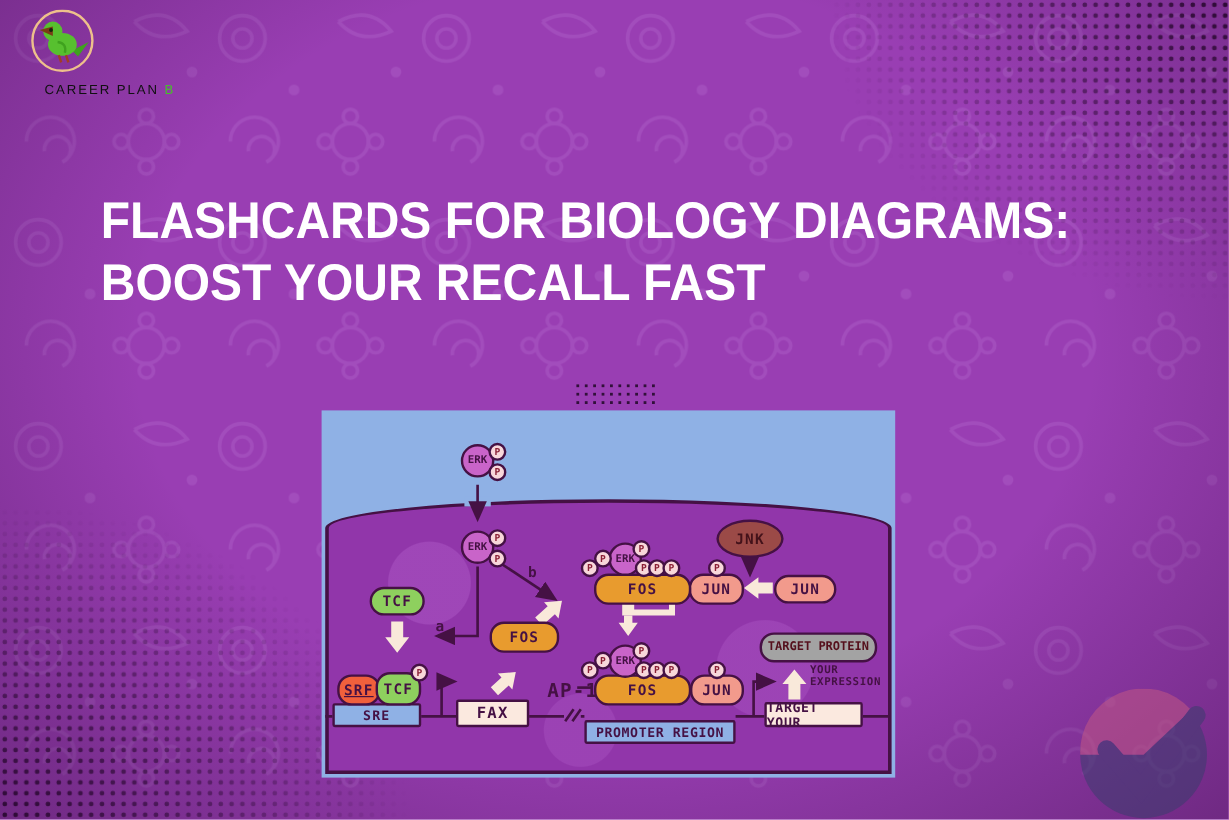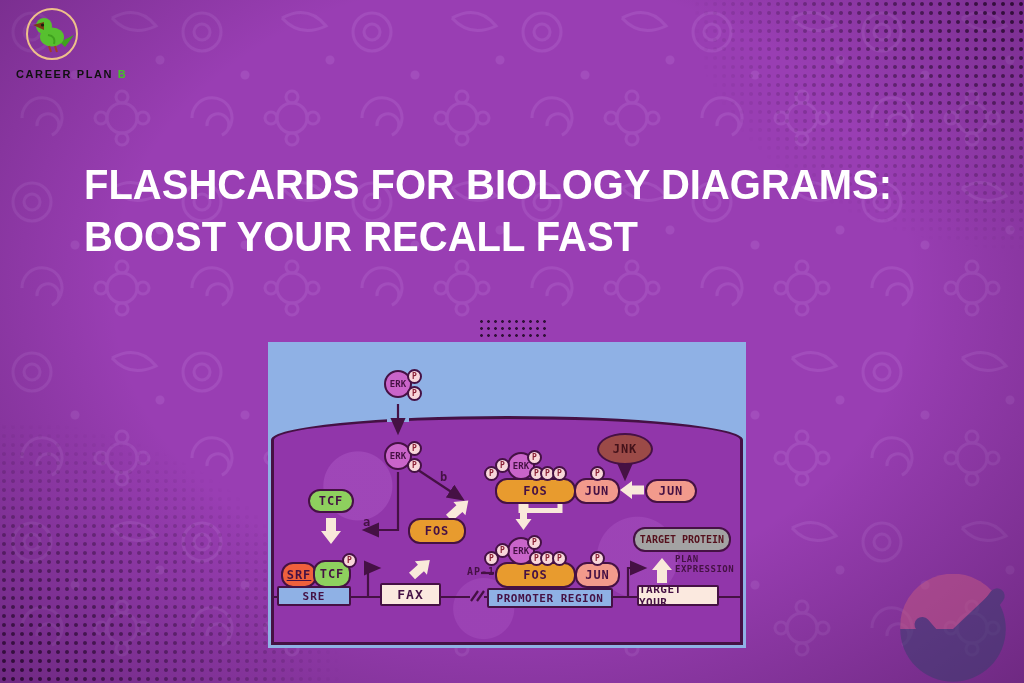--- a/index.html
+++ b/index.html
@@ -4,21 +4,21 @@
 <style>
   html,body{margin:0;padding:0;}
   body{width:1024px;height:683px;overflow:hidden;font-family:"Liberation Sans",sans-serif;}
   .abs{position:absolute;}
   #page{position:relative;width:1024px;height:683px;background:#993eb3;overflow:hidden;}
   #bg-svg{position:absolute;left:0;top:0;z-index:0;}
   #vignette{position:absolute;left:0;top:0;width:1024px;height:683px;z-index:1;pointer-events:none;
     background:radial-gradient(ellipse at 50% 42%, rgba(0,0,0,0) 55%, rgba(43,7,51,0.38) 100%);}
   
   #brand{position:absolute;left:16px;top:8px;z-index:3;width:130px;}
-  #brand-text{margin-top:-2px;font-weight:bold;font-size:11px;letter-spacing:1.6px;color:#101010;}
+  #brand-text{margin-top:-2px;font-weight:normal;font-size:11px;letter-spacing:1.6px;color:#101010;text-align:right;}
   #brand-text .accent{color:#46c12a;}
   
   #title{position:absolute;left:84px;top:158px;z-index:3;color:#ffffff;font-weight:bold;
     font-size:43px;line-height:1.22;letter-spacing:0px;transform:scaleX(.93);transform-origin:left top;white-space:nowrap;}
   
   .dotgrid{position:absolute;z-index:2;background-image:radial-gradient(circle,#31103a 1.3px,transparent 1.5px);background-size:7px 7px;}
   
   #diagram{position:absolute;left:268px;top:342px;width:478px;height:306px;background:#8fb1e5;overflow:hidden;z-index:2;}
   #nucleus{position:absolute;left:3px;right:3px;top:74px;bottom:3px;background:#9136aa;
     border:3px solid #451144;border-radius:50% 50% 0 0 / 24px 24px 0 0;z-index:1;
@@ -182,37 +182,37 @@
     <div class="abs pcirc node" style="left:227px;top:116px;">P</div>
     <div class="abs pcirc node" style="left:259px;top:108px;">P</div>
     <div class="abs pcirc node" style="left:261px;top:124px;">P</div>
     <div class="abs pcirc node" style="left:272px;top:124px;">P</div>
     <div class="abs pcirc node" style="left:284px;top:124px;">P</div>
     <div class="abs pcirc node" style="left:322px;top:124px;">P</div>
 
     <div class="abs node" style="left:329px;top:91px;width:56px;height:32px;background:#9b4a47;border-radius:50%;color:#43121a;text-align:center;">JNK</div>
     <div class="abs node pill" style="left:377px;top:137px;width:52px;height:24px;background:#f29a8c;">JUN</div>
 
-    <div class="abs node rbox" style="left:219px;top:246px;width:126px;height:20px;background:#8fb1e5;font-size:11px;letter-spacing:.5px;">PROMOTER REGION</div>
+    <div class="abs node rbox" style="left:219px;top:258px;width:126px;height:20px;background:#8fb1e5;font-size:11px;letter-spacing:.5px;">PROMOTER REGION</div>
     <div class="abs node pill" style="left:307px;top:220px;width:45px;height:26px;background:#f29a8c;">JUN</div>
     <div class="abs node pill" style="left:227px;top:220px;width:81px;height:26px;background:#e89b2e;z-index:5;">FOS</div>
     <div class="abs erk node" style="left:239px;top:195px;">ERK</div>
     <div class="abs pcirc node" style="left:216px;top:209px;">P</div>
     <div class="abs pcirc node" style="left:227px;top:201px;">P</div>
     <div class="abs pcirc node" style="left:259px;top:193px;">P</div>
     <div class="abs pcirc node" style="left:261px;top:209px;">P</div>
     <div class="abs pcirc node" style="left:272px;top:209px;">P</div>
     <div class="abs pcirc node" style="left:284px;top:209px;">P</div>
     <div class="abs pcirc node" style="left:322px;top:209px;">P</div>
-    <div class="abs dtext" style="left:199px;top:224px;font-size:10px;letter-spacing:1px;">AP-1</div>
+    <div class="abs dtext" style="left:188px;top:224px;font-size:16px;letter-spacing:1px;">AP-1</div>
 
     <div class="abs node pill" style="left:365px;top:185px;width:98px;height:25px;background:#a3a3a3;color:#55101c;font-size:10px;letter-spacing:0;">TARGET PROTEIN</div>
     <div class="abs node rbox" style="left:369px;top:243px;width:82px;height:21px;background:#fbe9df;font-size:11px;letter-spacing:.5px;">TARGET YOUR</div>
     <div class="abs dtext" style="left:407px;top:212px;font-size:9px;line-height:10px;letter-spacing:.5px;">
-      <div>PLAN</div>
+      <div>YOUR</div>
       <div>EXPRESSION</div>
     </div>
   </div>
 
   <svg id="watermark" width="110" height="110" viewBox="0 0 100 100">
     <circle cx="50" cy="50" r="48" fill="#343e6b"></circle>
     <path d="M50,50 L2,50 A48,48 0 0 1 86,16 Z" fill="#c75a82"></path>
     <path d="M22,46 L48,76 L90,20" stroke="#343e6b" stroke-width="14" fill="none" stroke-linecap="round"></path>
   </svg>
 

